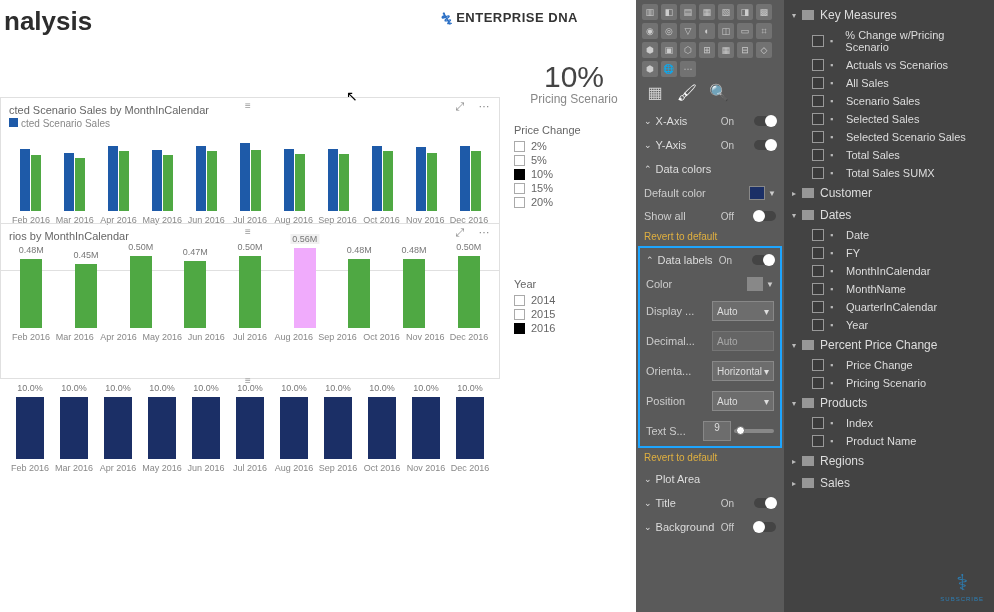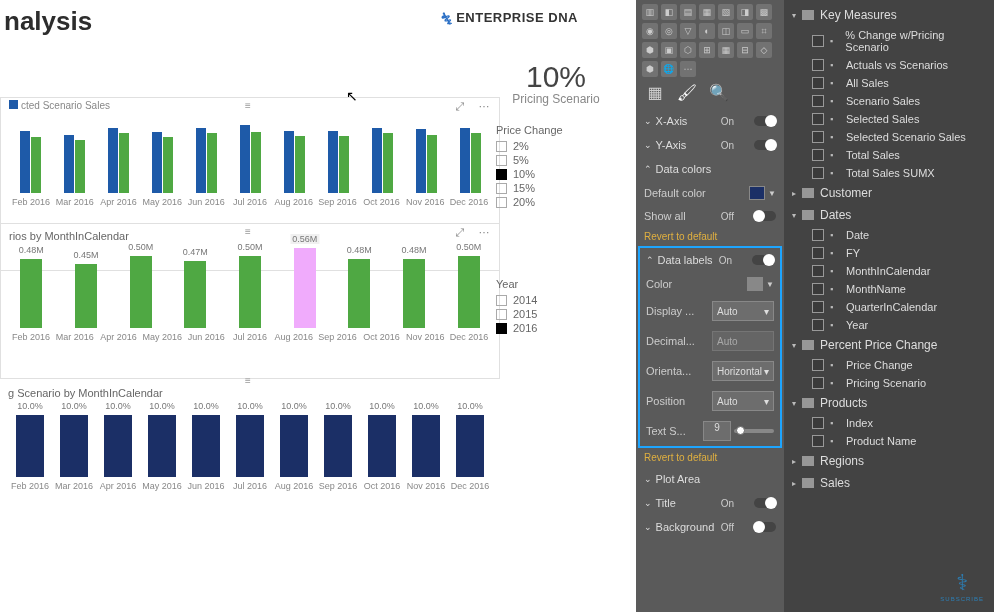--- a/index.html
+++ b/index.html
@@ -23,21 +23,21 @@
 .bar.green { background:#4fa843; }
 .x-axis { display:flex; font-size:9px; color:#888; margin-top:4px; }
 .x-axis .xt { flex:1; text-align:center; white-space:nowrap; }
 .chart2 .bar { width:22px; background:#4fa843; position:relative; }
 .chart2 .bar .dl { position:absolute; top:-14px; left:50%; transform:translateX(-50%); font-size:9px; color:#777; }
 .chart2 .bars { height:86px; gap:10px; }
 .chart2 .bar-group { flex:1; }
 .chart3 .bar { width:28px; background:#1b2f66; position:relative; }
 .chart3 .bar .dl { position:absolute; top:-14px; left:50%; transform:translateX(-50%); font-size:9px; color:#777; }
 .chart3 .bars { height:78px; gap:0; }
-.side-metrics { position:absolute; left:496px; top:60px; width:120px; }
+.side-metrics { position:absolute; left:514px; top:60px; width:120px; }
 .big-pct { font-size:30px; color:#444; text-align:center; }
 .big-pct-sub { font-size:12px; color:#888; text-align:center; margin-top:-2px; }
 .slicer { margin-top:18px; }
 .slicer-title { font-size:11px; color:#666; margin-bottom:4px; }
 .slicer-opt { display:flex; align-items:center; gap:6px; font-size:11px; color:#666; margin-bottom:2px; cursor:pointer; }
 .slicer-opt .box { width:11px; height:11px; border:1px solid #aaa; }
 .slicer-opt.sel .box { background:#000; border-color:#000; }
 .cursor { position:absolute; left:346px; top:88px; font-size:14px; pointer-events:none; }
 
 .format-pane { position:absolute; left:636px; top:0; width:148px; height:612px; background:#5a5a5a; color:#ddd; padding:4px 6px; overflow:hidden; }
@@ -84,20 +84,21 @@
   <div class="logo">
     <span class="dna-icon">⚕</span><span>ENTERPRISE DNA</span>
   </div>
 
   <div class="visual" style="top:50px;height:174px;width:500px;">
     <div class="handle" style="top:2px;">≡</div>
     <div class="v-header">
       <span class="v-btn">⤢</span>
       <span class="v-btn">⋯</span>
     </div>
+    <div class="v-title">cted Scenario Sales by MonthInCalendar</div>
     <div class="legend-mini">
       <span><span class="sw" style="background:#1e5aa8"></span><span>cted Scenario Sales</span></span>
     </div>
     <div class="chart">
       <div class="bars" id="bars1">
           <div class="bar-group">
             <div class="bar blue" style="height: 62.4px;"></div>
             <div class="bar green" style="height: 55.9px;"></div>
           </div>
           <div class="bar-group">
@@ -223,21 +224,20 @@
           <div class="xt">Sep 2016</div>
           <div class="xt">Oct 2016</div>
           <div class="xt">Nov 2016</div>
           <div class="xt">Dec 2016</div>
         </div>
     </div>
     <div class="handle" style="bottom:-8px;">≡</div>
   </div>
 
   <div class="visual" style="height:148px;width:500px;border:0;">
-    <div class="v-title">g Scenario by MonthInCalendar</div>
     <div class="chart chart3">
       <div class="bars" id="bars3">
           <div class="bar-group">
             <div class="bar" style="height: 62px;">
               <div class="dl">10.0%</div>
             </div>
           </div>
           <div class="bar-group">
             <div class="bar" style="height: 62px;">
               <div class="dl">10.0%</div>

